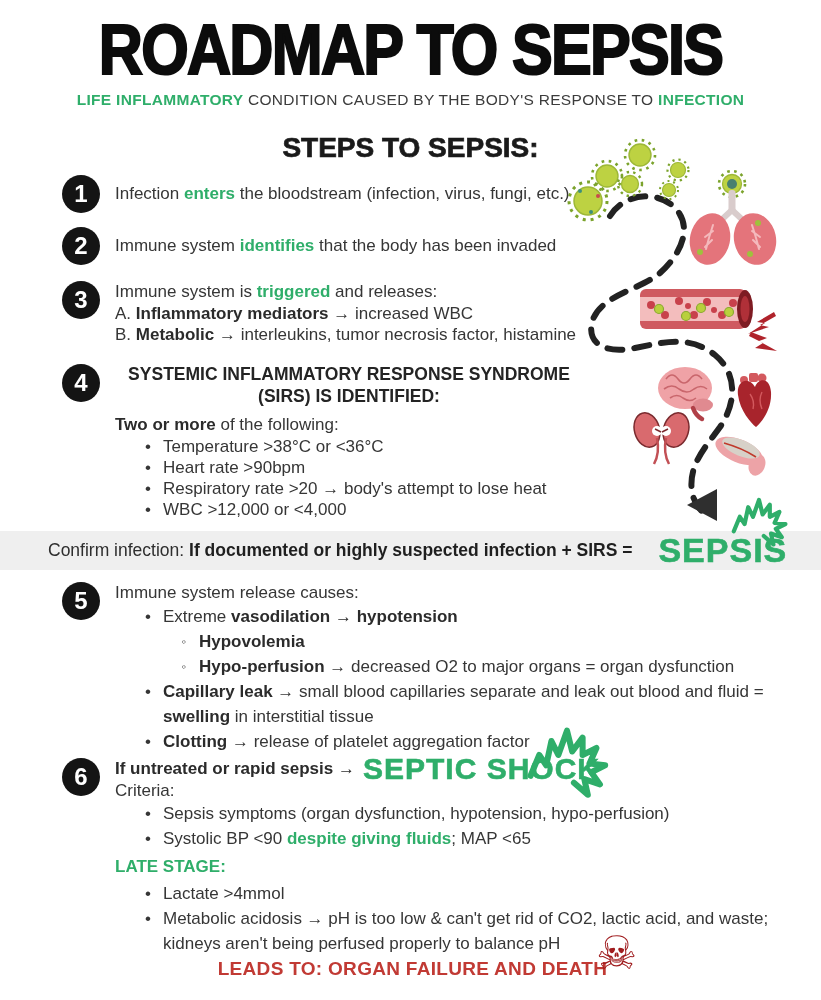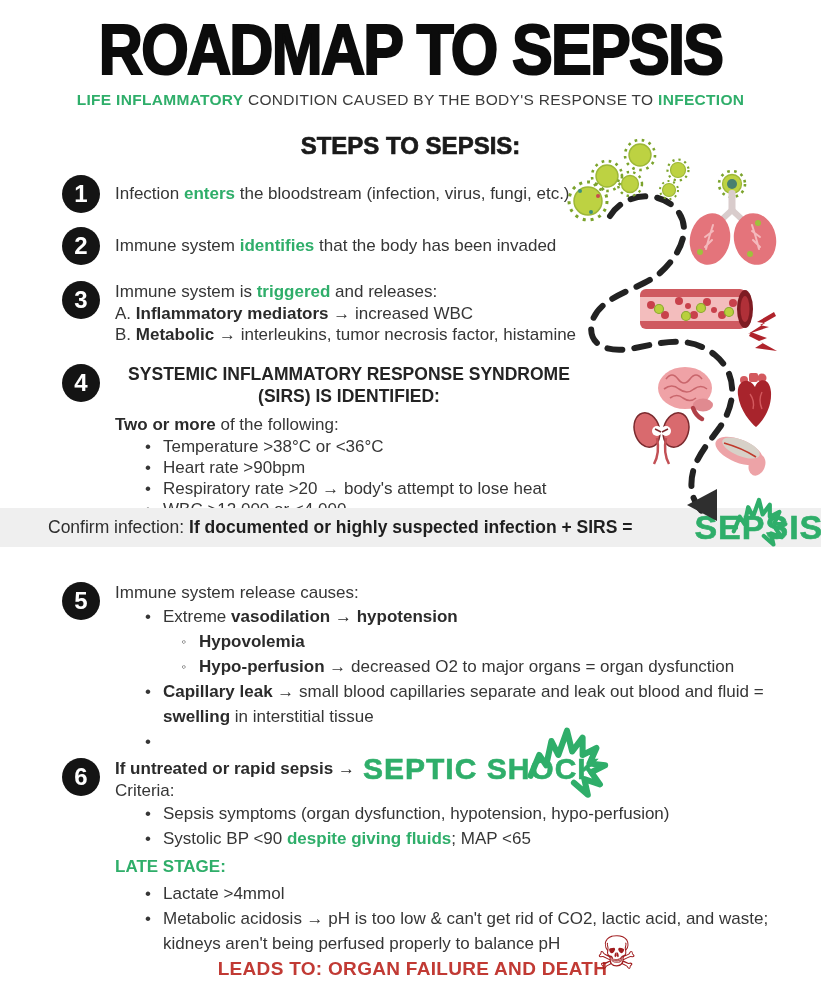--- a/index.html
+++ b/index.html
@@ -17,21 +17,21 @@
     font-size:71px;line-height:72px;font-weight:bold;color:#0c0c0c;
     letter-spacing:-2px;transform:scaleX(0.86);transform-origin:50% 0;
     -webkit-text-stroke:2.2px #0c0c0c;white-space:nowrap;
   }
   .subtitle{
     position:absolute;top:91px;left:0;width:821px;text-align:center;
     font-size:15.5px;letter-spacing:.3px;color:#3c3c3c;white-space:nowrap;
   }
   .steps-heading{
     position:absolute;top:132px;left:0;width:821px;text-align:center;
-    font-size:24px;font-weight:bold;color:#1a1a1a;letter-spacing:0;
+    font-size:28px;font-weight:bold;color:#1a1a1a;letter-spacing:0;
     -webkit-text-stroke:.7px #1a1a1a;
   }
 
   
   .seg-n{font-weight:normal;}
   .seg-b{font-weight:bold;color:#2b2b2b;}
   .seg-g{font-weight:bold;color:var(--green);}
 
   
   .step{position:absolute;left:0;width:821px;display:flex;align-items:flex-start;}
@@ -55,22 +55,22 @@
   .li.lv2 .marker{font-size:13px;line-height:inherit;}
   .litext{display:block;}
   .list4 .li{line-height:21px;}
   .list5 .li, .list6 .li, .listL .li{line-height:25px;}
   .list5{max-width:660px;}
   .list6{max-width:660px;}
   .listL{max-width:680px;}
 
   
   .banner{
-    position:absolute;top:508px;left:0;width:821px;height:39px;
-    background:var(--banner_bg);display:flex;align-items:center;gap:36px;
+    position:absolute;top:531px;left:0;width:821px;height:39px;
+    background:var(--banner_bg);display:flex;align-items:center;
   }
   .banner-text{margin-left:48px;font-size:17.5px;color:#2e2e2e;white-space:nowrap;}
   .banner-text b{color:#1f1f1f;}
   .sepsis-word{
     margin-left:26px;font-size:34px;font-weight:bold;color:var(--green);
     letter-spacing:1px;-webkit-text-stroke:.6px var(--green);
   }
 
   
   .shock-line{display:flex;align-items:flex-start;position:relative;}
@@ -192,20 +192,21 @@
           <div class="li lv2">
             <span class="marker">◦</span>
             <span class="litext"><span class="seg-b">Hypo-perfusion</span><span class="seg-n"> → decreased O2 to major organs = organ dysfunction</span></span>
           </div>
           <div class="li lv1">
             <span class="marker">•</span>
             <span class="litext"><span class="seg-b">Capillary leak</span><span class="seg-n"> → small blood capillaries separate and leak out blood and fluid = </span><span class="seg-b">swelling</span><span class="seg-n"> in interstitial tissue</span></span>
           </div>
           <div class="li lv1">
             <span class="marker">•</span>
+            <span class="litext"><span class="seg-b">Clotting</span><span class="seg-n"> → release of platelet aggregation factor</span></span>
           </div>
         </div>
     </div>
   </section>
 
   <section class="step" style="top:758px">
     <div class="badge">
       <span>6</span>
     </div>
     <div class="step-body">

